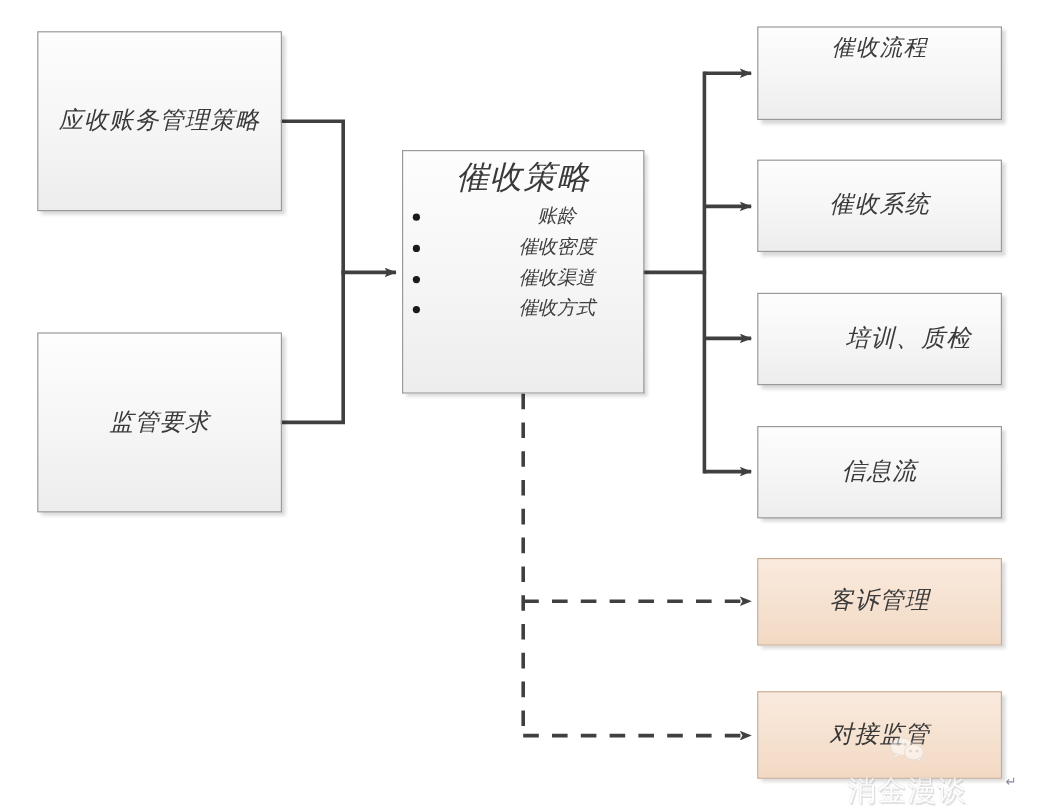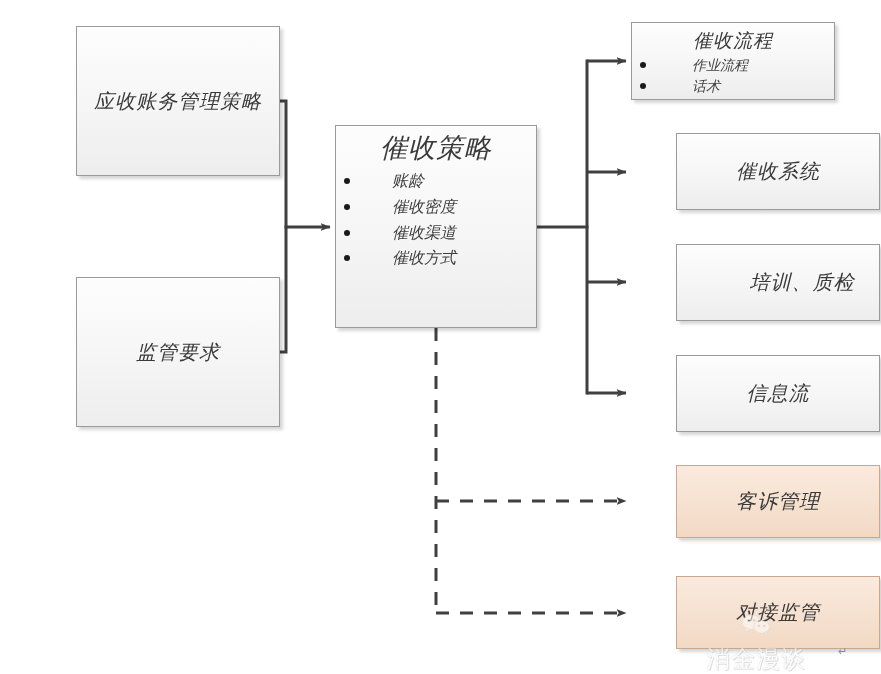--- a/index.html
+++ b/index.html
@@ -41,21 +41,20 @@
     text-align: center;
     font-size: 20px;
     color: #3a3a3a;
     letter-spacing: 1px;
     line-height: 1.25;
   }
   .node.simple {
     display: flex;
     align-items: center;
     justify-content: center;
-    margin-left: 45px;
   }
   .node.simple .node-title {
     width: 100%;
   }
   .node.listed {
     padding-top: 6px;
   }
   .node.listed .node-title {
     margin-bottom: 2px;
   }
@@ -79,20 +78,21 @@
     margin-top: -3px;
     width: 6px;
     height: 6px;
     border-radius: 50%;
     background: #1a1a1a;
   }
   .node.center-node ul.bullets li {
     font-size: 16px;
     line-height: 1.62;
     padding-left: 56px;
+    text-align: center;
   }
   .node.center-node .node-title {
     font-size: 27px;
   }
   .node.top-node ul.bullets li {
     font-size: 14px;
     line-height: 1.5;
     padding-left: 60px;
   }
   .node.top-node .node-title {
@@ -170,24 +170,20 @@
     <ul class="bullets">
       <li>账龄</li>
       <li>催收密度</li>
       <li>催收渠道</li>
       <li>催收方式</li>
     </ul>
   </div>
 
   <div class="node listed top-node" style="left:631px; top:22px; width:204px; height:78px;">
     <div class="node-title">催收流程</div>
-    <ul class="bullets">
-      <li>作业流程</li>
-      <li>话术</li>
-    </ul>
   </div>
 
   <div class="node simple" style="left:631px; top:133px; width:204px; height:77px;">
     <div class="node-title">催收系统</div>
   </div>
 
   <div class="node simple" style="left:631px; top:244px; width:204px; height:77px;padding-left:48px;">
     <div class="node-title">培训、质检</div>
   </div>
 

